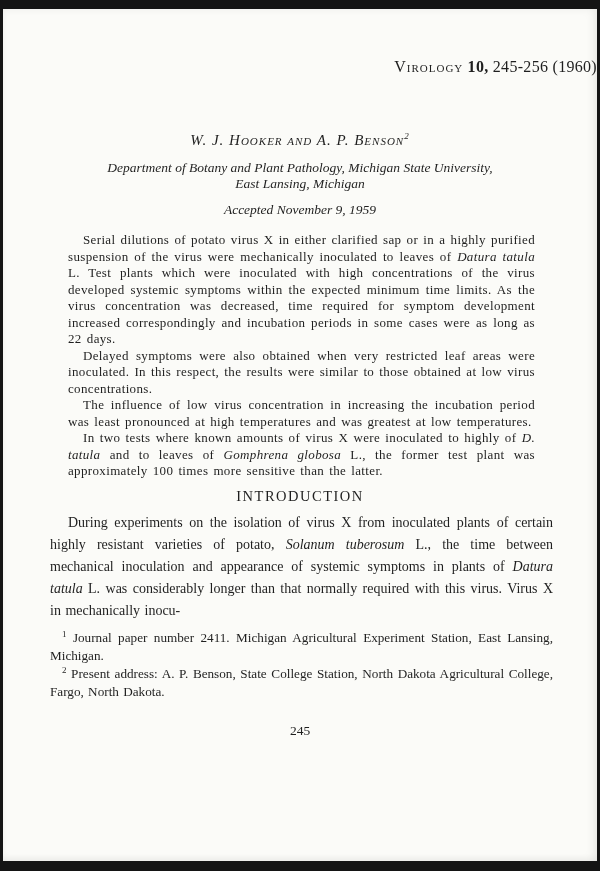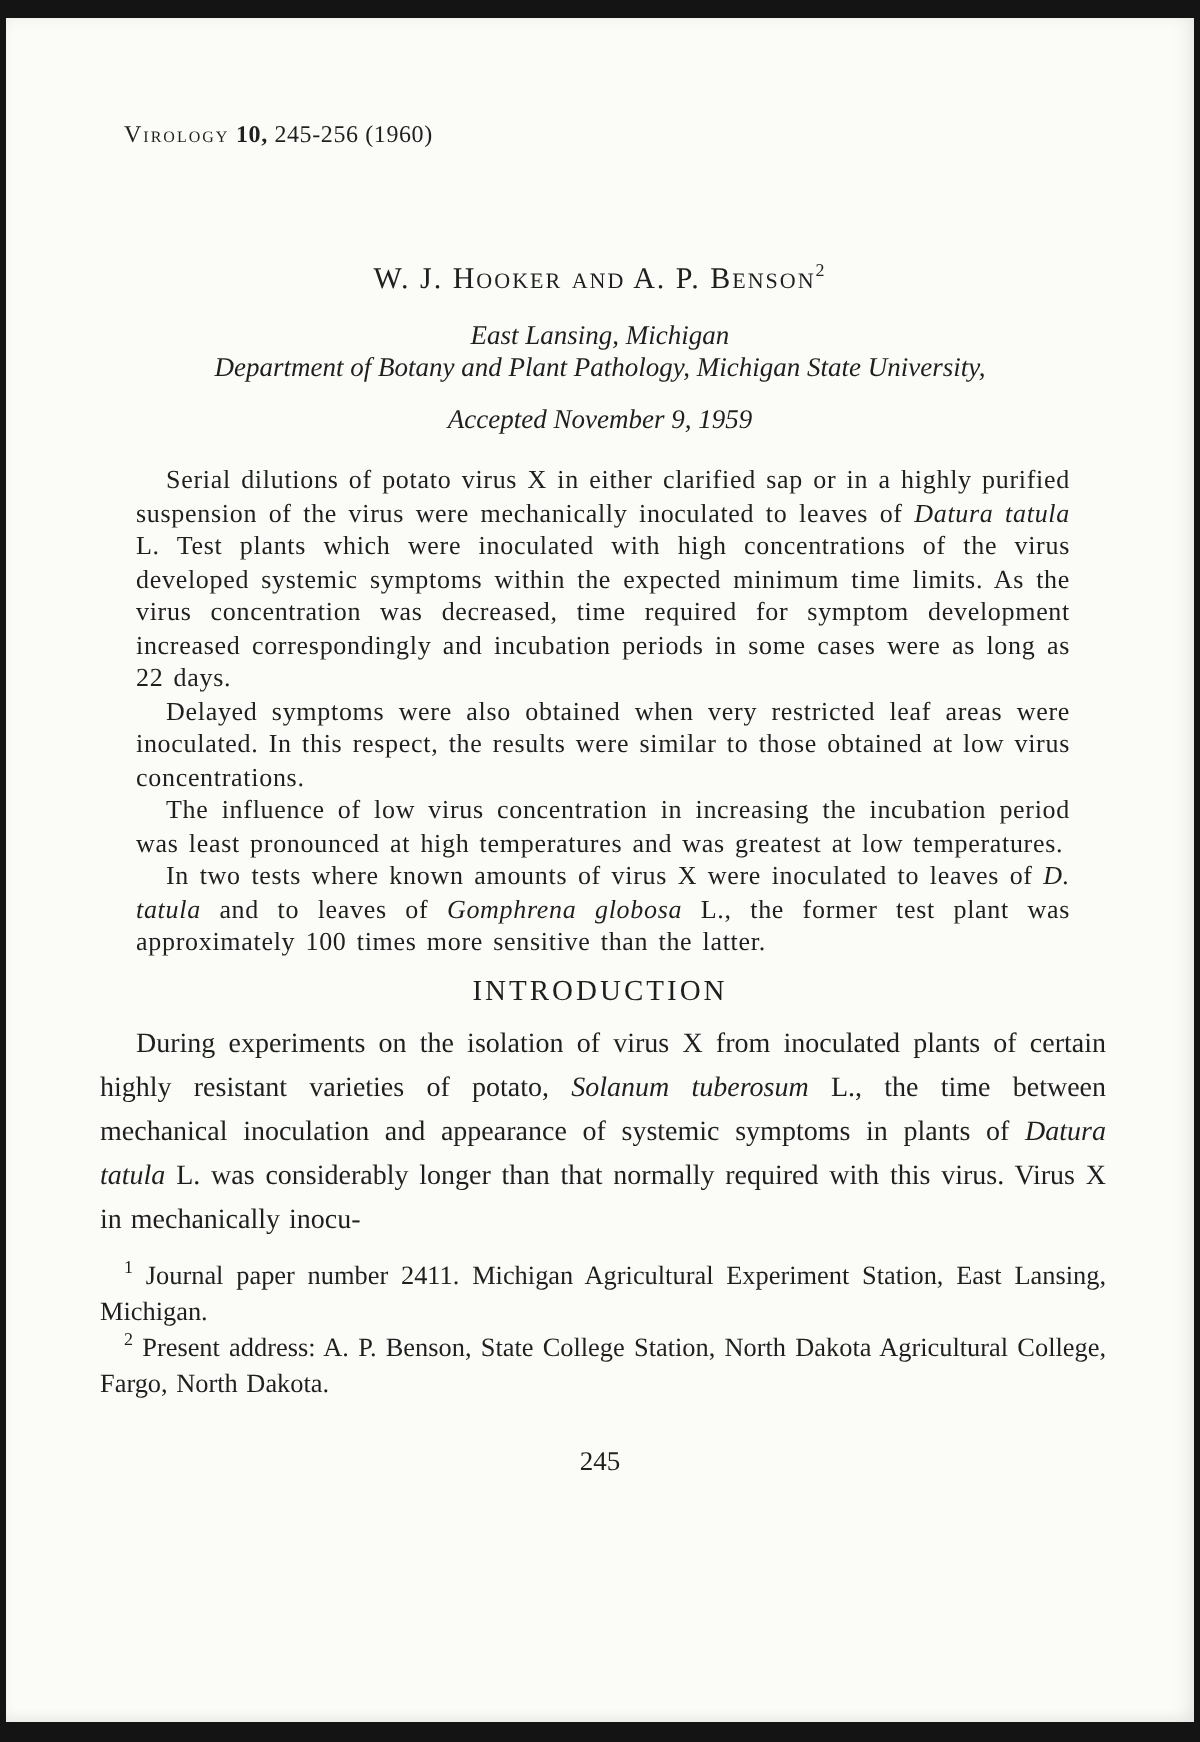--- a/index.html
+++ b/index.html
@@ -17,23 +17,24 @@
     overflow:hidden;
   }
   .page{
     position:absolute;
     top:9px;left:3px;right:3px;bottom:10px;
     background:var(--paper);
     box-shadow:inset -4px 0 8px rgba(0,0,0,0.06), inset 0 -3px 6px rgba(0,0,0,0.04);
   }
   .journal-line{
     margin:50px 0 0 59px;
-    font-size:12px;
+    font-size:16px;
     line-height:16px;
     letter-spacing:0.3px;
+    text-align:right;
   }
   .sc{font-variant:small-caps;}
   .journal-name{letter-spacing:1px;}
   .vol{font-weight:bold;}
   .title{
     margin:56px 20px 0 20px;
     text-align:center;
     font-family:"Liberation Sans", sans-serif;
     font-weight:bold;
     font-size:19px;
@@ -42,20 +43,21 @@
   }
   .title .tline{display:block;}
   .title sup{font-size:10px;vertical-align:super;line-height:0;}
   .authors{
     margin-top:17px;
     text-align:center;
     font-variant:small-caps;
     font-size:15px;
     line-height:19px;
     letter-spacing:1px;
+    font-style:italic;
   }
   .authors sup{font-size:9px;font-variant:normal;vertical-align:super;line-height:0;}
   .affiliation{
     margin-top:10px;
     text-align:center;
     font-style:italic;
     font-size:13.5px;
     line-height:16px;
   }
   .accepted{
@@ -116,31 +118,31 @@
     <span class="vol">10,</span>
     <span>245-256 (1960)</span>
   </div>
 
   <h1 class="title">
   </h1>
 
   <div class="authors"><span>W. J. Hooker and A. P. Benson</span><sup>2</sup></div>
 
   <div class="affiliation">
+    <div>Department of Botany and Plant Pathology, Michigan State University,</div>
     <div>East Lansing, Michigan</div>
-    <div>Department of Botany and Plant Pathology, Michigan State University,</div>
   </div>
 
   <div class="accepted">Accepted November 9, 1959</div>
 
   <div class="abstract">
     <p><span>Serial dilutions of potato virus X in either clarified sap or in a highly purified suspension of the virus were mechanically inoculated to leaves of </span><em>Datura tatula</em><span> L. Test plants which were inoculated with high concentrations of the virus developed systemic symptoms within the expected minimum time limits. As the virus concentration was decreased, time required for symptom development increased correspondingly and incubation periods in some cases were as long as 22 days.</span></p>
     <p>Delayed symptoms were also obtained when very restricted leaf areas were inoculated. In this respect, the results were similar to those obtained at low virus concentrations.</p>
     <p>The influence of low virus concentration in increasing the incubation period was least pronounced at high temperatures and was greatest at low temperatures.</p>
-    <p><span>In two tests where known amounts of virus X were inoculated to leaves of </span><em>D. tatula</em><span> and to leaves of </span><em>Gomphrena globosa</em><span> L., the former test plant was approximately 100 times more sensitive than the latter.</span></p>
+    <p><span>In two tests where known amounts of virus X were inoculated to highly of </span><em>D. tatula</em><span> and to leaves of </span><em>Gomphrena globosa</em><span> L., the former test plant was approximately 100 times more sensitive than the latter.</span></p>
   </div>
 
   <div class="section-heading">INTRODUCTION</div>
 
   <div class="body-text">
     <p><span>During experiments on the isolation of virus X from inoculated plants of certain highly resistant varieties of potato, </span><em>Solanum tuberosum</em><span> L., the time between mechanical inoculation and appearance of systemic symptoms in plants of </span><em>Datura tatula</em><span> L. was considerably longer than that normally required with this virus. Virus X in mechanically inocu-</span></p>
   </div>
 
   <div class="footnotes">
     <p><sup>1</sup><span> Journal paper number 2411. Michigan Agricultural Experiment Station, East Lansing, Michigan.</span></p>

